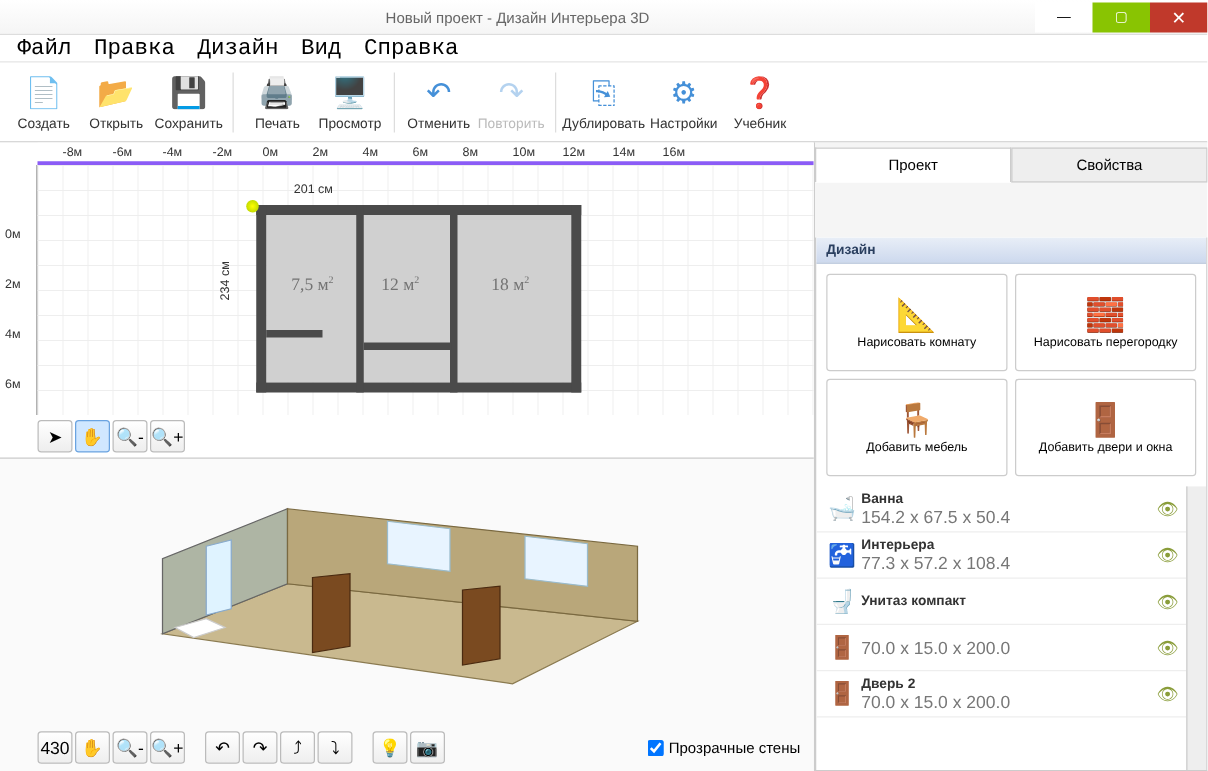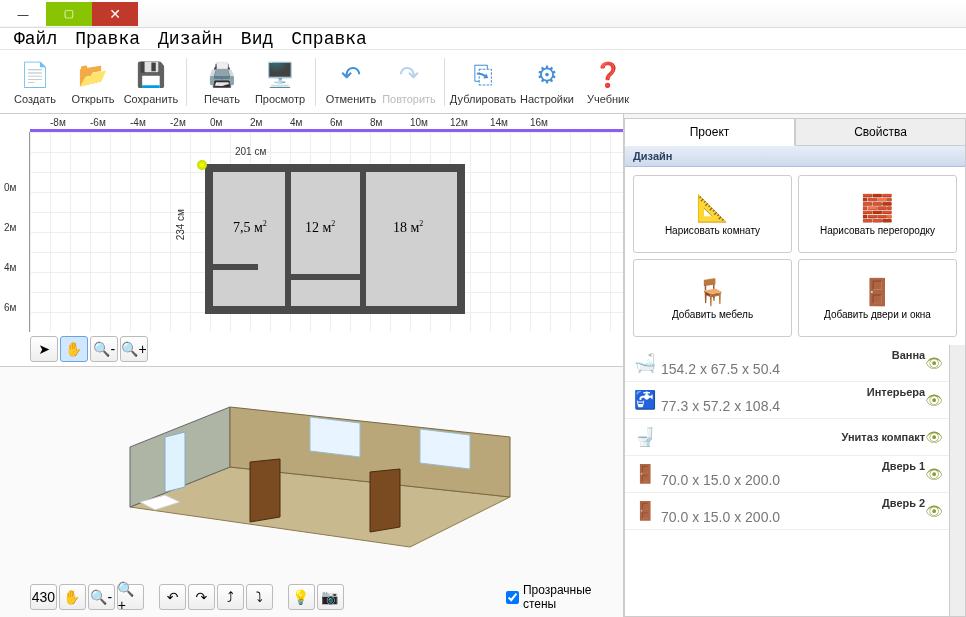--- a/index.html
+++ b/index.html
@@ -25,53 +25,54 @@
 .left { flex: 1; display: flex; flex-direction: column; border-right: 1px solid #ccc; }
 .plan2d { height: 252px; position: relative; overflow: hidden; background: #fff; }
 .ruler-h { position: absolute; top: 0; left: 30px; right: 0; height: 18px; background: #fff; border-bottom: 3px solid #8b5cf6; display: flex; }
 .ruler-h .tick { position: absolute; top: 3px; font-size: 10px; color: #333; }
 .ruler-v { position: absolute; top: 18px; left: 0; width: 30px; bottom: 34px; background: #fff; border-right: 1px solid #999; }
 .ruler-v .tick { position: absolute; left: 4px; font-size: 10px; color: #333; }
 .grid2d { position: absolute; top: 18px; left: 30px; right: 0; bottom: 34px; background-image: linear-gradient(#eee 1px, transparent 1px), linear-gradient(90deg, #eee 1px, transparent 1px); background-size: 20px 20px; }
 .floorplan { position: absolute; top: 50px; left: 205px; width: 260px; height: 150px; }
 .wall { position: absolute; background: #4a4a4a; }
 .room-fill { position: absolute; background: #d0d0d0; }
-.room-lbl { position: absolute; font-family: Georgia, serif; font-size: 14px; color: #000000; }
+.room-lbl { position: absolute; font-family: Georgia, serif; font-size: 14px; color: #737373; }
 .dim-lbl { position: absolute; font-size: 10px; color: #333; }
 .selhandle { position: absolute; width: 10px; height: 10px; background: radial-gradient(#ffff00, #aacc00); border-radius: 50%; }
 .tool-strip { position: absolute; bottom: 4px; left: 30px; display: flex; gap: 2px; }
 .mini-btn { width: 28px; height: 26px; border: 1px solid #bbb; border-radius: 3px; background: linear-gradient(#fff,#eee); display: flex; align-items: center; justify-content: center; font-size: 14px; }
 .mini-btn.active { background: #d0e7ff; border-color: #6aa3e0; }
 .plan3d { flex: 1; position: relative; border-top: 1px solid #ccc; overflow: hidden; background: #fafafa; }
 .iso { position: absolute; top: 20px; left: 110px; width: 420px; height: 180px; }
 .tool-strip-3d { position: absolute; bottom: 6px; left: 30px; display: flex; gap: 2px; align-items: center; }
 .checkbox-lbl { display: flex; align-items: center; gap: 4px; margin-left: 160px; font-size: 12px; }
-.right { width: 342px; display: flex; flex-direction: column; background: #f5f5f5; }
+.right { width: 314px; display: flex; flex-direction: column; background: #f5f5f5; gap: 44px; }
 .tabs { display: flex; height: 28px; margin-top: 4px; }
 .tab { flex: 1; display: flex; align-items: center; justify-content: center; border: 1px solid #ccc; background: #eee; font-size: 12px; }
 .tab.active { background: #fff; border-bottom-color: #fff; }
 .panel-content { flex: 1; border: 1px solid #ccc; border-top: none; background: #fff; overflow: hidden; display: flex; flex-direction: column; }
 .section-hdr { background: linear-gradient(#e8eef7, #cdd9ee); border-bottom: 1px solid #b0c0d8; padding: 4px 8px; font-weight: bold; font-size: 11px; color: #2a3f5f; }
 .design-grid { display: grid; grid-template-columns: 1fr 1fr; gap: 6px; padding: 8px; }
 .design-card { border: 1px solid #ccc; border-radius: 3px; background: #fff; height: 78px; display: flex; flex-direction: column; align-items: center; justify-content: center; }
 .design-card .icn { font-size: 26px; height: 34px; display: flex; align-items: center; }
 .design-card .txt { font-size: 10px; text-align: center; line-height: 1.2; }
 .obj-list { flex: 1; overflow-y: auto; }
 .obj-row { display: flex; align-items: center; padding: 4px 6px; border-bottom: 1px solid #eee; }
 .obj-icn { width: 30px; height: 28px; display: flex; align-items: center; justify-content: center; font-size: 18px; }
 .obj-info { flex: 1; }
-.obj-name { font-size: 11px; font-weight: bold; color: #333; text-align: right; }
+.obj-name { font-size: 11px; font-weight: bold; color: #333; }
 .obj-dim { font-size: 14px; color: #777; }
 .obj-eye { font-size: 14px; color: #8a9d3a; }
 .scrollbar-v { width: 16px; background: #eee; border-left: 1px solid #ccc; }
 </style>
 </head>
 <body>
 
 <div class="titlebar">
+  <div class="titlebar-title">Новый проект - Дизайн Интерьера 3D</div>
   <div class="window-controls">
     <div class="win-btn min">—</div>
     <div class="win-btn max">▢</div>
     <div class="win-btn close">✕</div>
   </div>
 </div>
 
 <div class="menubar">
   <div class="menu-item">Файл</div>
   <div class="menu-item">Правка</div>
@@ -263,21 +264,20 @@
           <div class="obj-row">
             <div class="obj-icn">🚽</div>
             <div class="obj-info">
               <div class="obj-name">Унитаз компакт</div>
             </div>
             <div class="obj-eye">👁</div>
           </div>
           <div class="obj-row">
             <div class="obj-icn">🚪</div>
             <div class="obj-info">
-              <div class="obj-name">Дверь 1</div>
               <div class="obj-dim">70.0 x 15.0 x 200.0</div>
             </div>
             <div class="obj-eye">👁</div>
           </div>
           <div class="obj-row">
             <div class="obj-icn">🚪</div>
             <div class="obj-info">
               <div class="obj-name">Дверь 2</div>
               <div class="obj-dim">70.0 x 15.0 x 200.0</div>
             </div>

